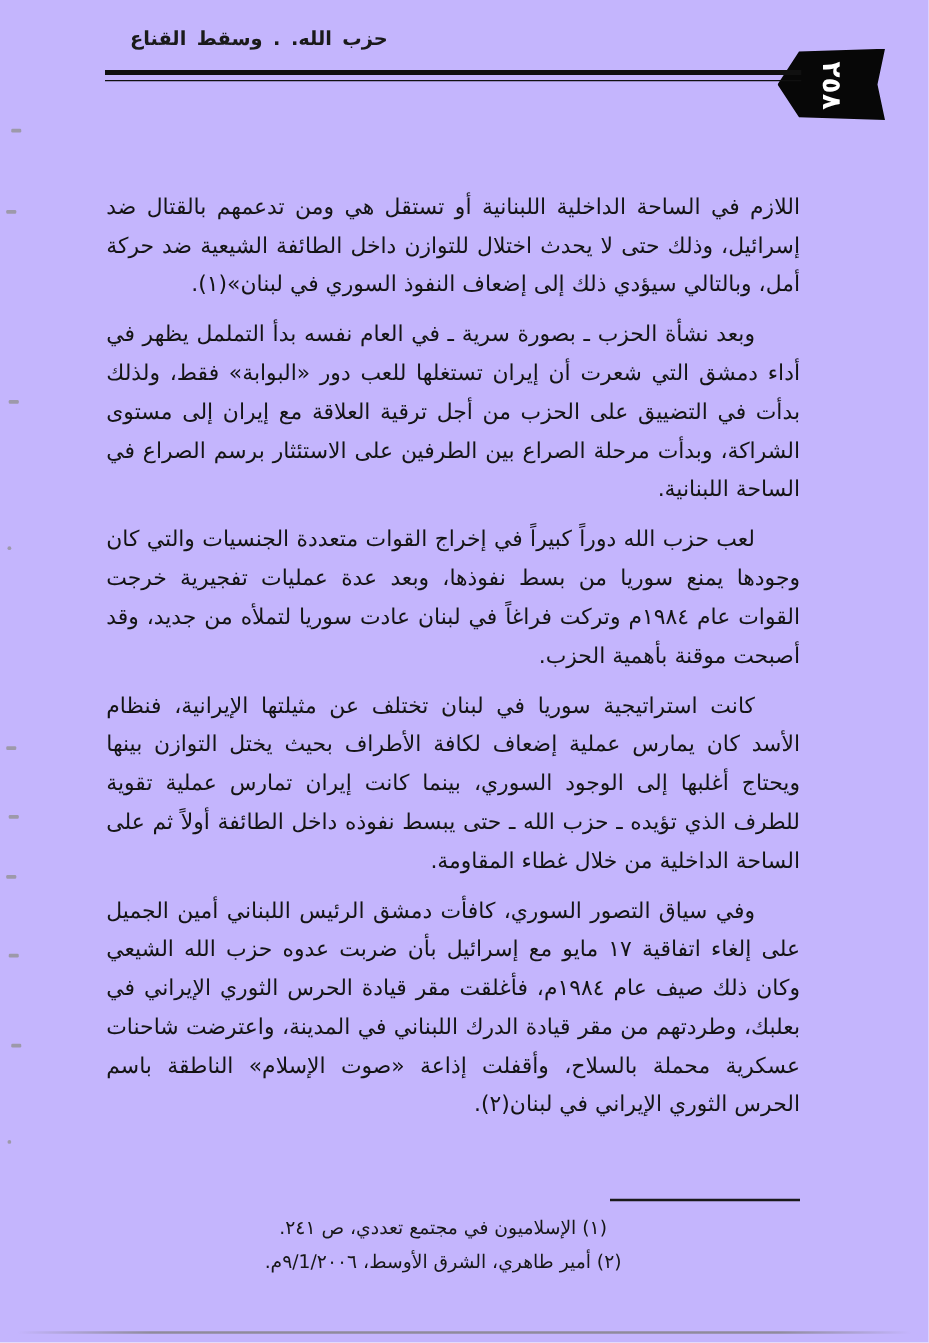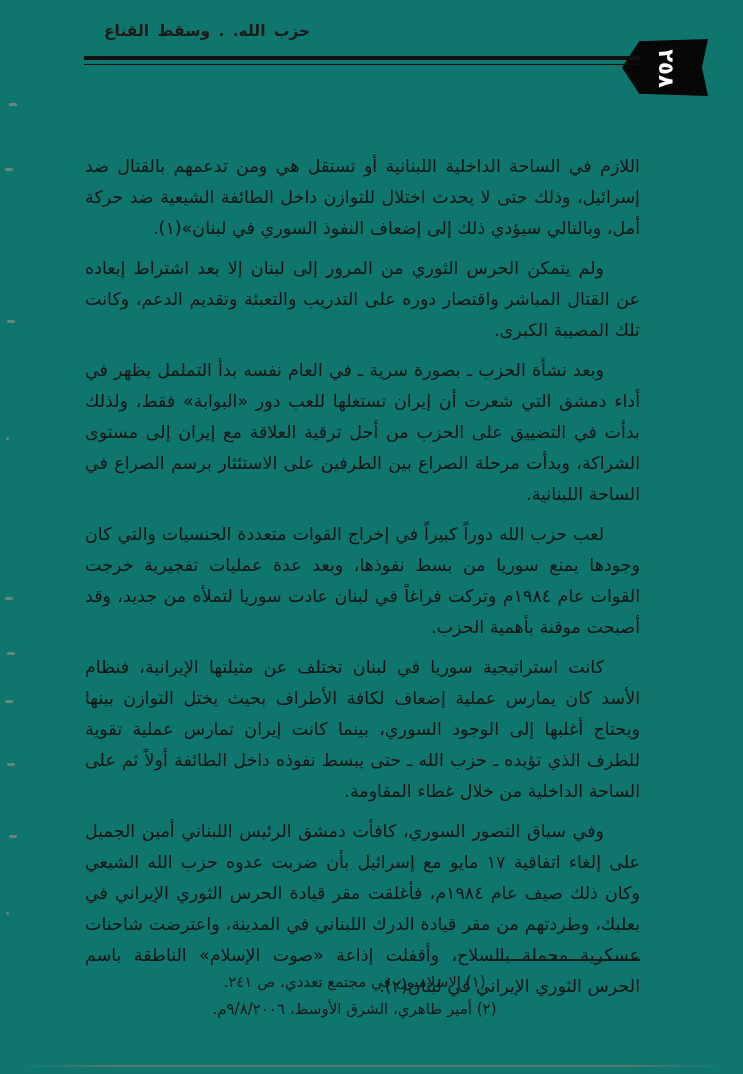--- a/index.html
+++ b/index.html
@@ -4,21 +4,21 @@
 <style>
   html, body {
     margin: 0;
     padding: 0;
     background: #fcfcfa;
   }
   .page {
     position: relative;
     width: 743px;
     height: 1074px;
-    background: #0f766e;
+    background: #c4b5fd;
     font-family: "DejaVu Sans", sans-serif;
     direction: rtl;
     overflow: hidden;
     color: #161616;
   }
 
   
   .running-head {
     position: absolute;
     top: 22px;
@@ -141,31 +141,30 @@
 
   <div class="page-tab">
     <span class="tab-number">٢٥٨</span>
   </div>
 
   <div class="rule-thick"></div>
   <div class="rule-thin"></div>
 
   <main class="body-text">
     <p class="para continuation">اللازم في الساحة الداخلية اللبنانية أو تستقل هي ومن تدعمهم بالقتال ضد إسرائيل، وذلك حتى لا يحدث اختلال للتوازن داخل الطائفة الشيعية ضد حركة أمل، وبالتالي سيؤدي ذلك إلى إضعاف النفوذ السوري في لبنان»(١).</p>
-    <p class="para">ولم يتمكن الحرس الثوري من المرور إلى لبنان إلا بعد اشتراط إبعاده عن القتال المباشر واقتصار دوره على التدريب والتعبئة وتقديم الدعم، وكانت تلك المصيبة الكبرى.</p>
     <p class="para">وبعد نشأة الحزب ـ بصورة سرية ـ في العام نفسه بدأ التململ يظهر في أداء دمشق التي شعرت أن إيران تستغلها للعب دور «البوابة» فقط، ولذلك بدأت في التضييق على الحزب من أجل ترقية العلاقة مع إيران إلى مستوى الشراكة، وبدأت مرحلة الصراع بين الطرفين على الاستئثار برسم الصراع في الساحة اللبنانية.</p>
     <p class="para">لعب حزب الله دوراً كبيراً في إخراج القوات متعددة الجنسيات والتي كان وجودها يمنع سوريا من بسط نفوذها، وبعد عدة عمليات تفجيرية خرجت القوات عام ١٩٨٤م وتركت فراغاً في لبنان عادت سوريا لتملأه من جديد، وقد أصبحت موقنة بأهمية الحزب.</p>
     <p class="para">كانت استراتيجية سوريا في لبنان تختلف عن مثيلتها الإيرانية، فنظام الأسد كان يمارس عملية إضعاف لكافة الأطراف بحيث يختل التوازن بينها ويحتاج أغلبها إلى الوجود السوري، بينما كانت إيران تمارس عملية تقوية للطرف الذي تؤيده ـ حزب الله ـ حتى يبسط نفوذه داخل الطائفة أولاً ثم على الساحة الداخلية من خلال غطاء المقاومة.</p>
     <p class="para">وفي سياق التصور السوري، كافأت دمشق الرئيس اللبناني أمين الجميل على إلغاء اتفاقية ١٧ مايو مع إسرائيل بأن ضربت عدوه حزب الله الشيعي وكان ذلك صيف عام ١٩٨٤م، فأغلقت مقر قيادة الحرس الثوري الإيراني في بعلبك، وطردتهم من مقر قيادة الدرك اللبناني في المدينة، واعترضت شاحنات عسكرية محملة بالسلاح، وأقفلت إذاعة «صوت الإسلام» الناطقة باسم الحرس الثوري الإيراني في لبنان(٢).</p>
   </main>
 
   <footer class="footnotes">
     <div class="footnote-rule"></div>
     <div class="footnote">(١) الإسلاميون في مجتمع تعددي، ص ٢٤١.</div>
-    <div class="footnote">(٢) أمير طاهري، الشرق الأوسط، ٩/٨/٢٠٠٦م.</div>
+    <div class="footnote">(٢) أمير طاهري، الشرق الأوسط، ٩/1/٢٠٠٦م.</div>
   </footer>
 
   <div class="artifact" style="top:103px; left:9px;"></div>
   <div class="artifact" style="top:168px; left:5px;"></div>
   <div class="artifact" style="top:320px; left:7px;"></div>
   <div class="artifact dot" style="top:437px; left:6px;"></div>
   <div class="artifact" style="top:597px; left:5px;"></div>
   <div class="artifact" style="top:652px; left:7px;"></div>
   <div class="artifact" style="top:700px; left:5px;"></div>
   <div class="artifact" style="top:763px; left:7px;"></div>

